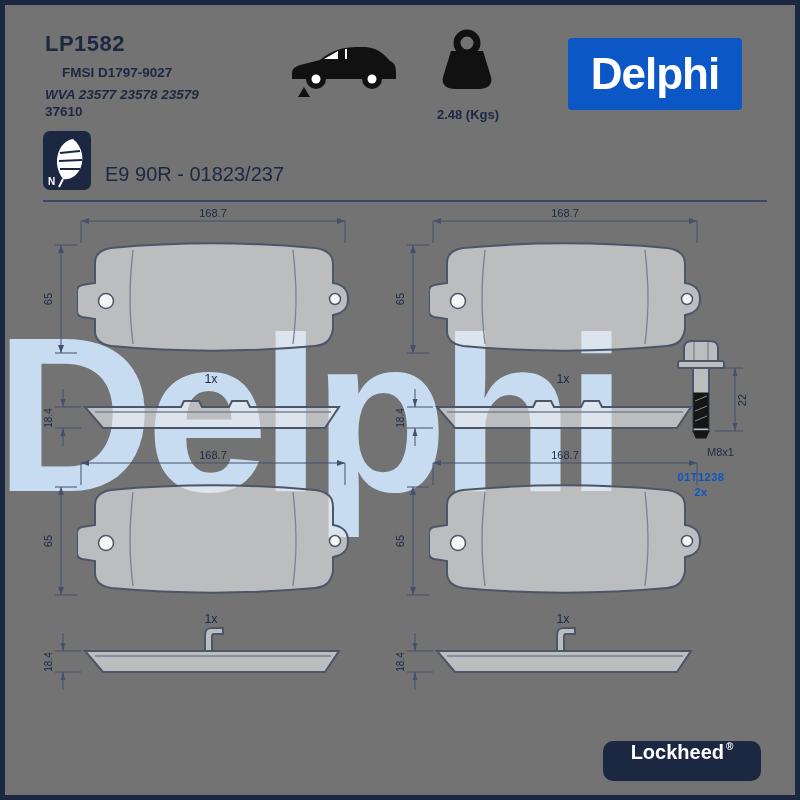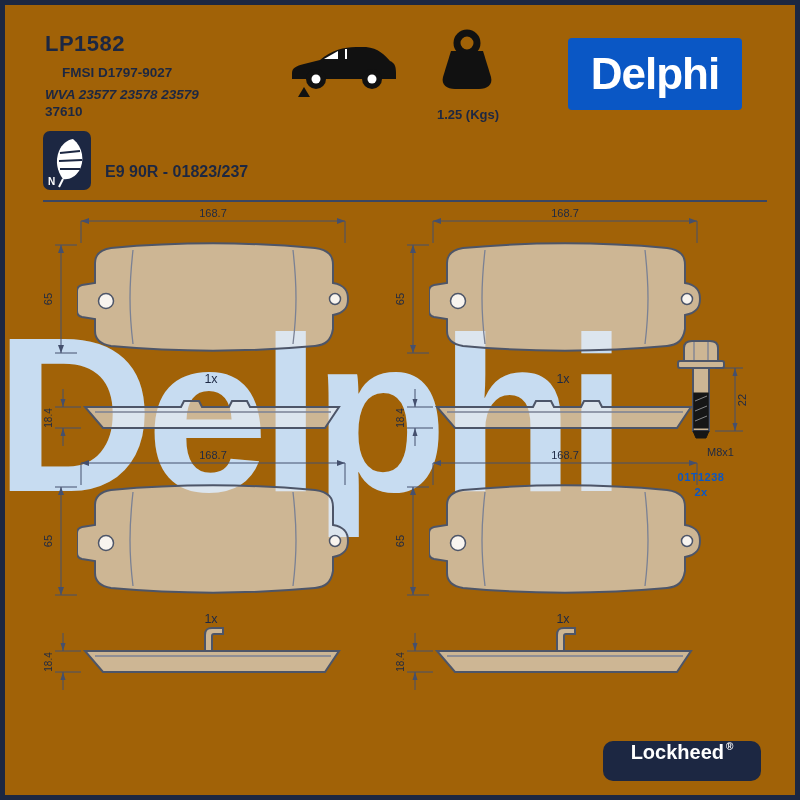--- a/index.html
+++ b/index.html
@@ -1,30 +1,30 @@
 <!DOCTYPE html>
 <html><head>
 <meta charset="utf-8">
 <style>
   html,body{margin:0;padding:0;background:#fff;width:800px;height:800px;overflow:hidden;}
   .sheet{position:relative;width:800px;height:800px;box-sizing:border-box;border:5px solid #1c2742;
-         background:#a16207;font-family:"Liberation Sans",sans-serif;overflow:hidden;}
+         background:#737373;font-family:"Liberation Sans",sans-serif;overflow:hidden;}
   .abs{position:absolute;}
   .pn{left:40px;top:26px;font-size:22px;font-weight:bold;color:#1c2742;letter-spacing:.5px;}
   .fmsi{left:40px;top:60px;font-size:13.5px;font-weight:bold;color:#1c2742;padding-left:17px;}
   .wva{left:40px;top:82px;font-size:13.5px;font-weight:bold;color:#1c2742;font-style:italic;}
   .wva2{left:40px;top:99px;font-size:13.5px;font-weight:bold;color:#1c2742;}
   .car{left:281px;top:24px;}
   .kett{left:430px;top:22px;}
   .wlabel{left:404px;top:102px;width:118px;text-align:center;font-size:13px;font-weight:bold;color:#1c2742;}
   .brandbox{left:563px;top:33px;width:174px;height:72px;background:#0a57c5;border-radius:4px;
             display:flex;align-items:center;justify-content:center;}
   .brandbox .bt{color:#fff;font-size:44px;font-weight:bold;letter-spacing:-1px;}
   .ecobox{left:38px;top:126px;width:48px;height:59px;background:#1c2742;border-radius:7px;}
-  .ecocode{left:100px;top:158px;font-size:16px;font-weight:bold;color:#1c2742;}
+  .ecocode{left:100px;top:158px;font-size:20px;font-weight:normal;color:#1c2742;}
   .divider{left:38px;top:195px;width:724px;height:0;border-top:2px solid #3a4663;}
   .watermark{left:-10px;top:300px;font-size:220px;font-weight:bold;color:#c7dcf1;letter-spacing:-8px;
              line-height:1;z-index:0;white-space:nowrap;pointer-events:none;}
   svg.unit{position:absolute;z-index:1;overflow:visible;}
   .dim{stroke:#44506e;stroke-width:1;fill:none;}
   .arr{fill:#44506e;}
   .dtxt{font-size:11px;fill:#1d2945;font-family:"Liberation Sans",sans-serif;}
   .sm{font-size:10px;}
   .qty{font-size:12.5px;fill:#1d2945;font-family:"Liberation Sans",sans-serif;}
   .blue{fill:#0a57c5;font-weight:bold;letter-spacing:.5px;}
@@ -75,21 +75,21 @@
       <circle cx="30" cy="50" r="4.5" fill="#fff"></circle>
     <circle cx="86" cy="50" r="10" fill="#111"></circle>
       <circle cx="86" cy="50" r="4.5" fill="#fff"></circle>
     <polygon points="12,68 24,68 18,58" fill="#111"></polygon>
   </svg>
 
   <svg class="abs kett" width="64" height="78">
     <circle cx="32" cy="16" r="10" fill="none" stroke="#111" stroke-width="7"></circle>
     <path d="M16,24 L48,24 L56,50 C58,58 52,62 44,62 L20,62 C12,62 6,58 8,50 Z" fill="#111"></path>
   </svg>
-  <div class="abs wlabel">1.25 (Kgs)</div>
+  <div class="abs wlabel">2.48 (Kgs)</div>
 
   <div class="abs brandbox">
     <span class="bt">Delphi</span>
   </div>
 
   <div class="abs ecobox">
     <svg width="48" height="59">
       <path d="M30,8 C40,16 42,30 36,40 C32,46 26,49 20,48 C14,40 12,30 16,20 C19,13 24,9 30,8 Z" fill="#fff"></path>
       <line x1="17" y1="22" x2="37" y2="20" stroke="#1c2742" stroke-width="2"></line>
       <line x1="16" y1="30" x2="39" y2="29" stroke="#1c2742" stroke-width="2"></line>

